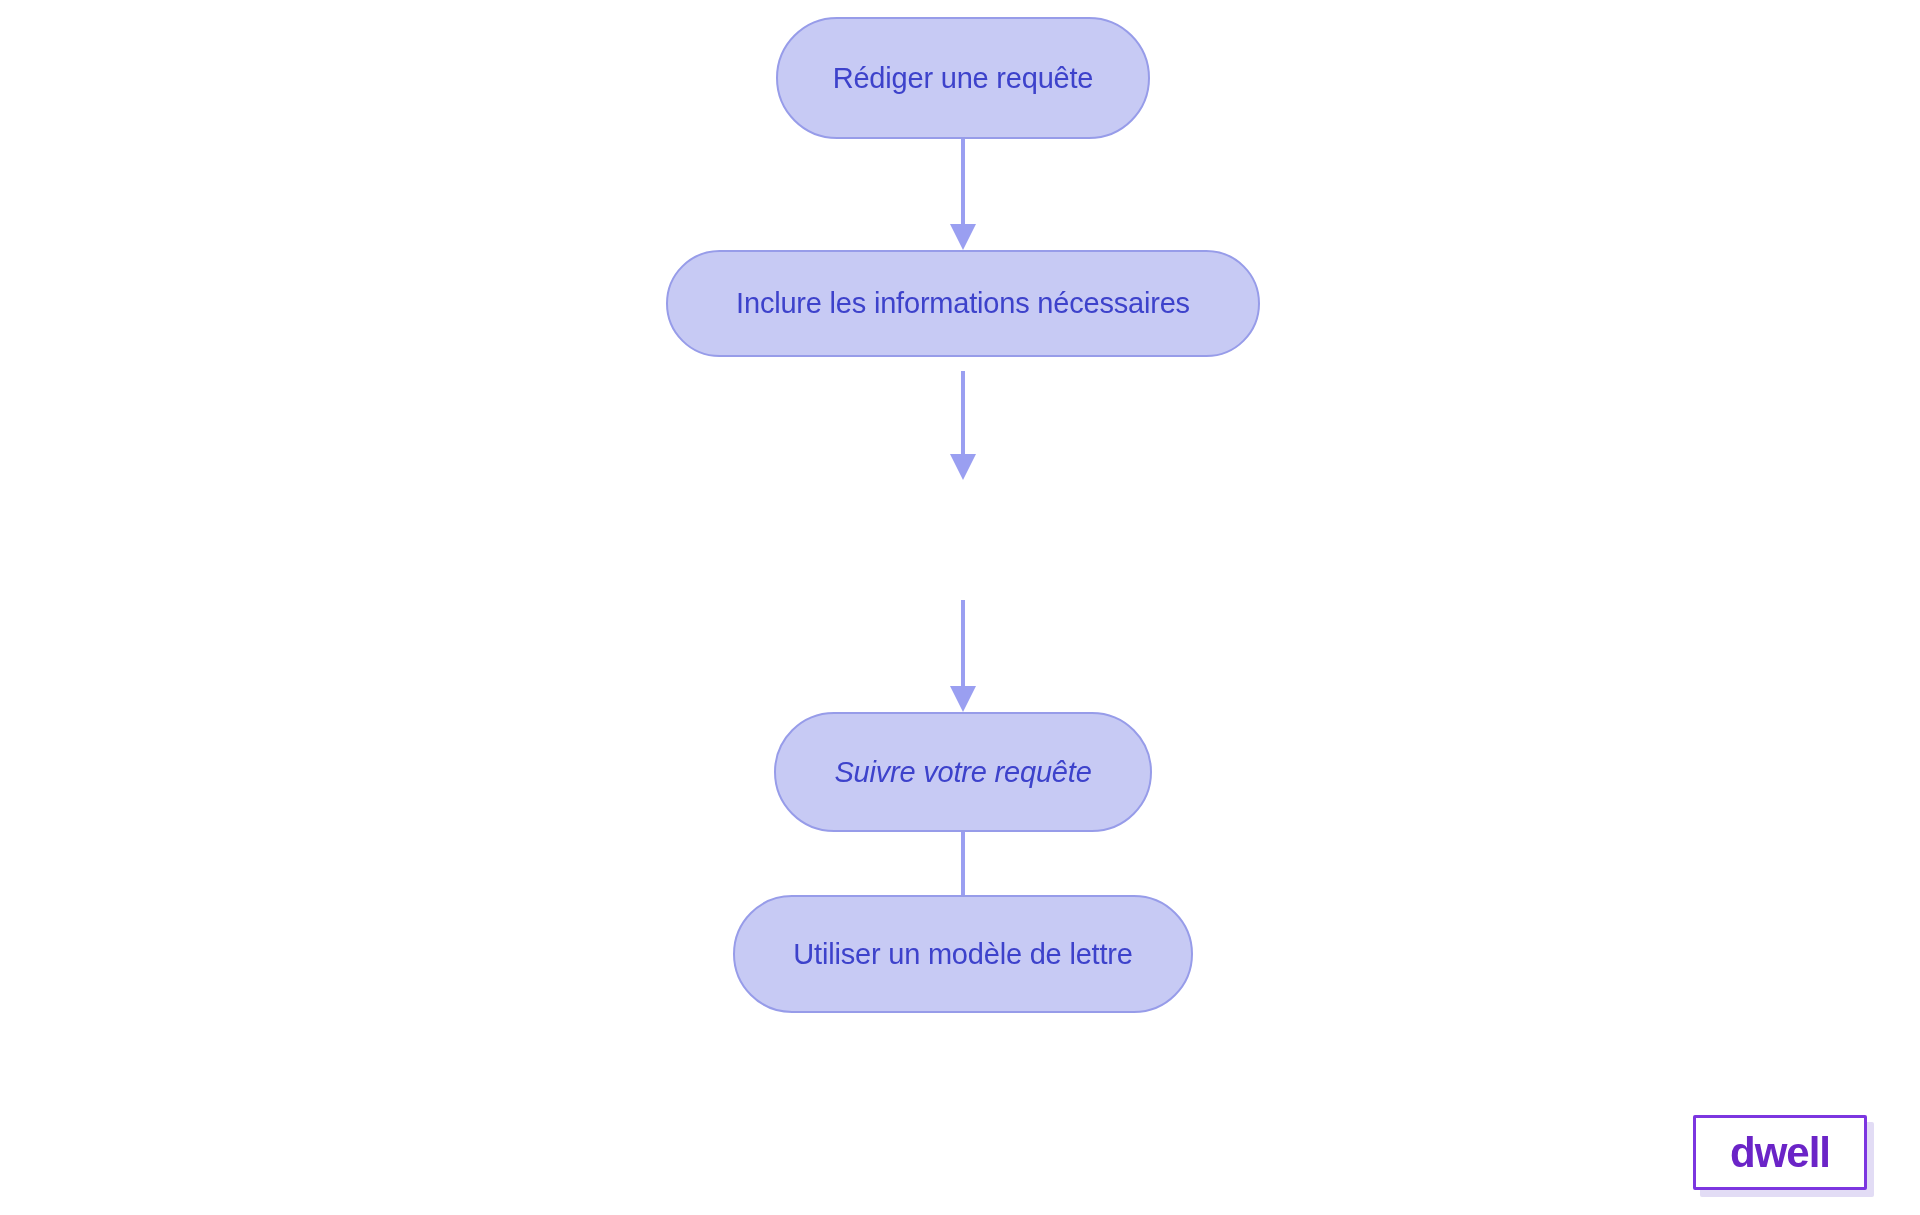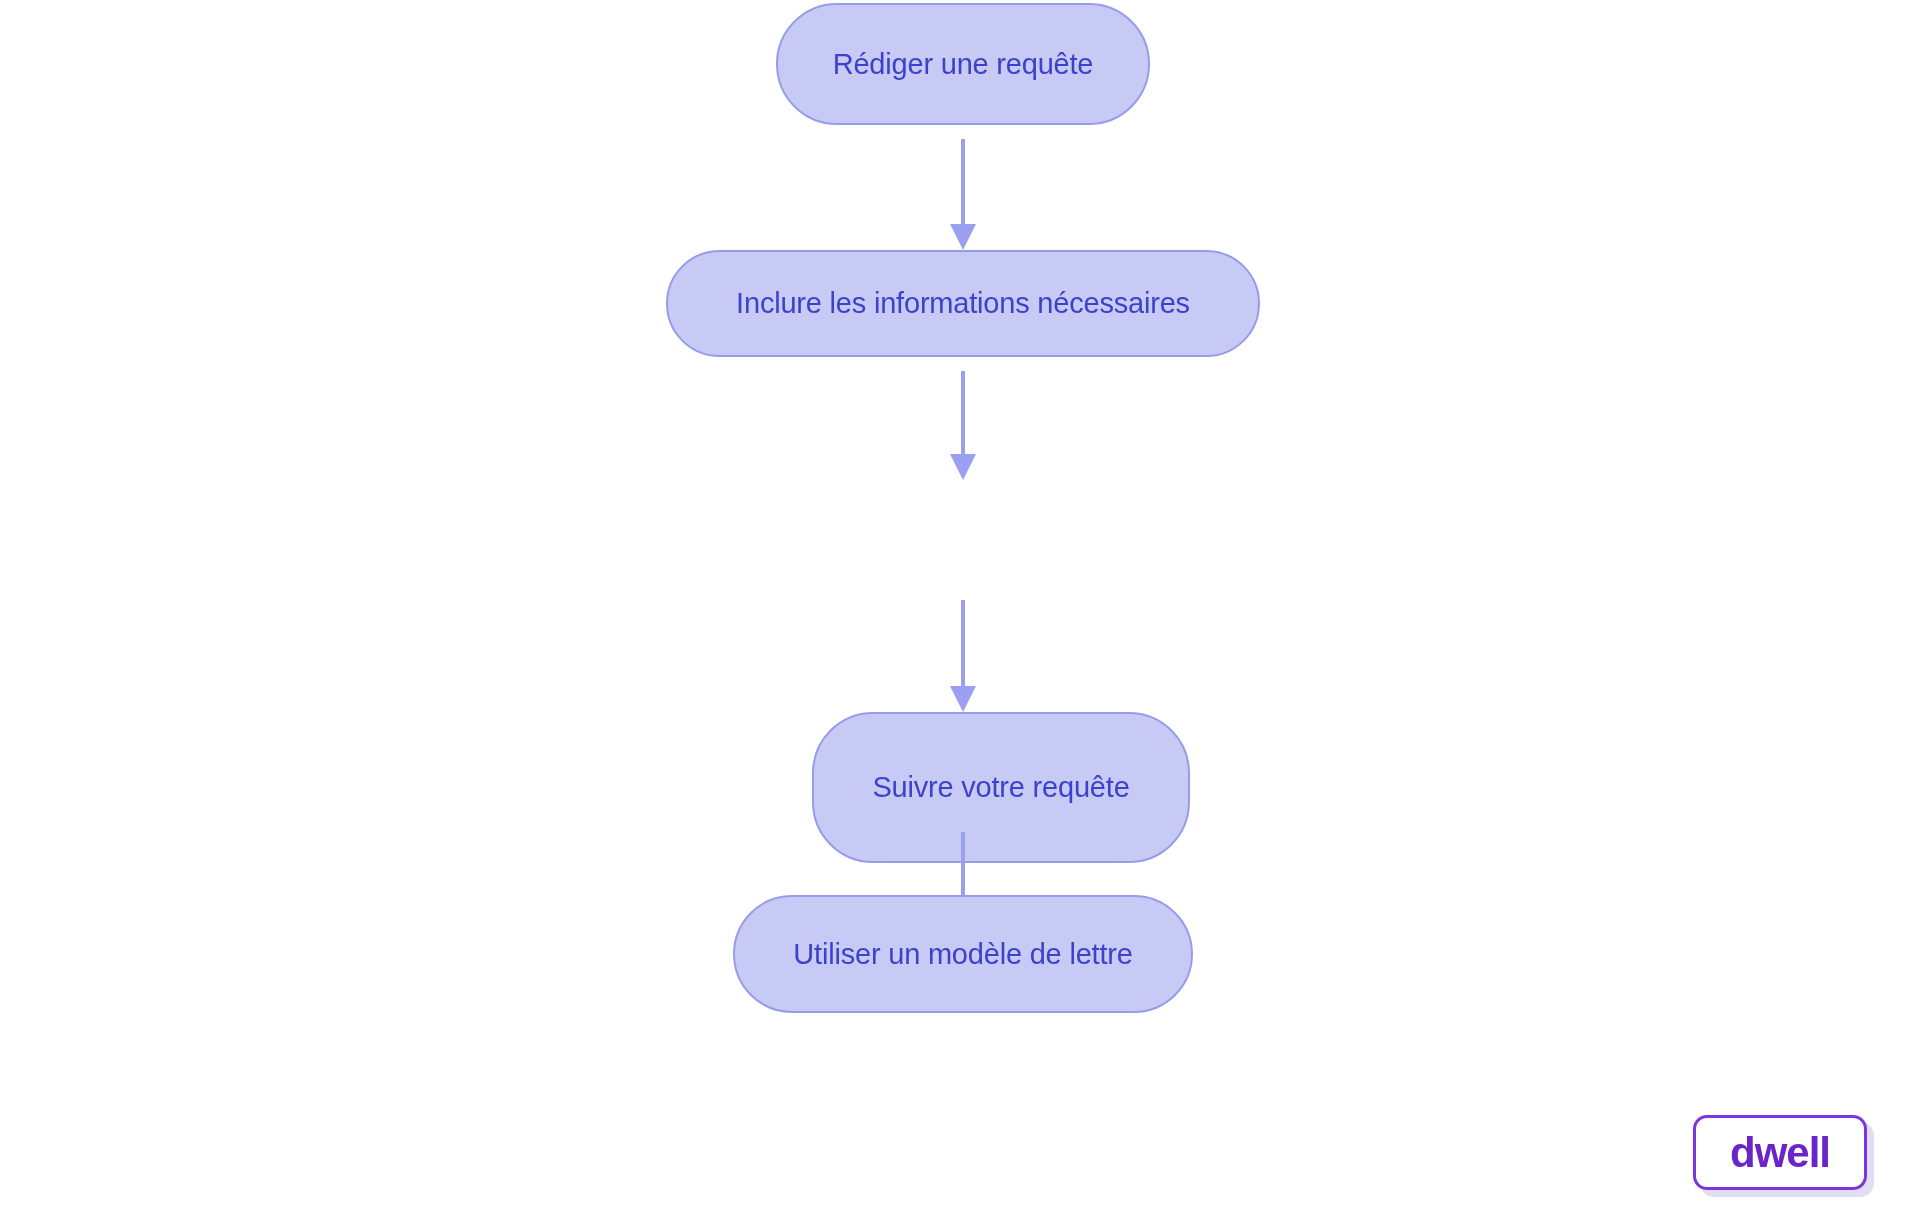--- a/index.html
+++ b/index.html
@@ -23,24 +23,24 @@
     border: 2px solid var(--node-border, #979ce9);
     border-radius: 61px;
     display: flex;
     align-items: center;
     justify-content: center;
     text-align: center;
     color: var(--node-text, #3d42cb);
     font-size: 29px;
     letter-spacing: -0.2px;
   }
-  .n1 { left: 776px; top: 3px;  width: 374px; height: 122px; text-align: right; }
+  .n1 { left: 776px; top: 17px;  width: 374px; height: 122px; text-align: right; }
   .n2 { left: 666px; top: 250px; width: 594px; height: 107px; }
   .n3 { left: 774px; top: 480px; width: 378px; height: 120px; }
-  .n4 { left: 812px; top: 712px; width: 378px; height: 151px; }
+  .n4 { left: 774px; top: 712px; width: 378px; height: 120px; font-style: italic; }
   .n5 { left: 733px; top: 895px; width: 460px; height: 118px; }
 
   .edge {
     position: absolute;
     left: 949px;
     width: 28px;
   }
   .e1 { top: 139px; height: 111px; }
   .e2 { top: 371px; height: 109px; }
   .e3 { top: 600px; height: 112px; }
@@ -66,21 +66,21 @@
 
   .logo-badge {
     position: absolute;
     left: 1693px;
     top: 1115px;
     width: 174px;
     height: 75px;
     box-sizing: border-box;
     background: #ffffff;
     border: 3px solid var(--logo-border, #7c36e0);
-    border-radius: 14px;
+    border-radius: 2px;
     box-shadow: 7px 7px 0 0 var(--logo-shadow, #e2dcf5);
     display: flex;
     align-items: center;
     justify-content: center;
   }
   .logo-text {
     color: var(--logo-text, #6b24c7);
     font-size: 42px;
     font-weight: bold;
     letter-spacing: -1px;

